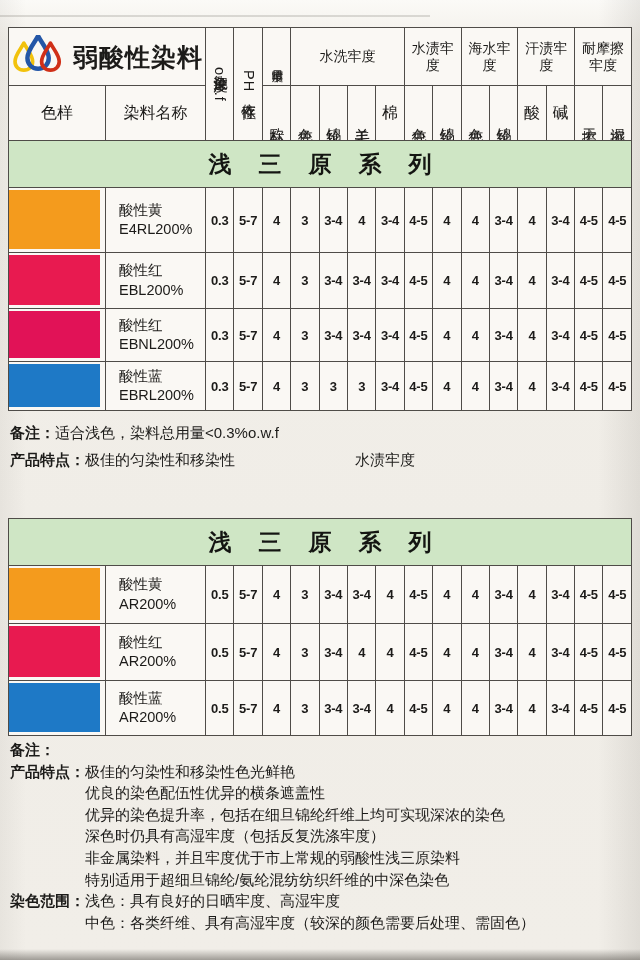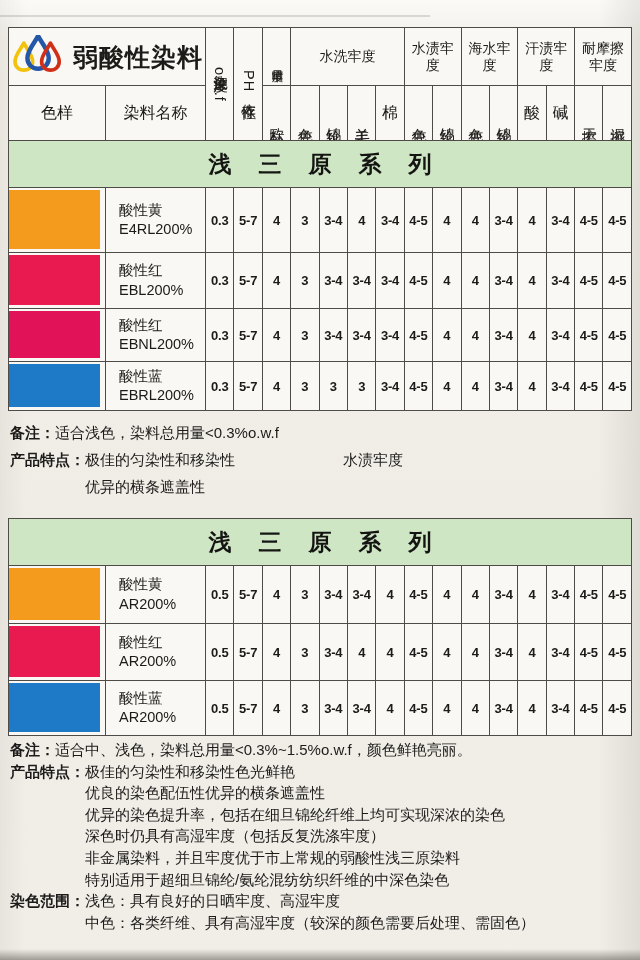--- a/index.html
+++ b/index.html
@@ -31,21 +31,21 @@
   tr.r1a td{height:64px;} tr.r1b td{height:55px;} tr.r1c td{height:52px;} tr.r1d td{height:48px;}
   tr.r2a td{height:57px;} tr.r2b td{height:56px;} tr.r2c td{height:54px;}
   .logo-cell .wrap{display:flex;align-items:center;justify-content:center;gap:7px;}
   .brand-title{font-size:25px;font-weight:bold;letter-spacing:1px;white-space:nowrap;}
 
   .notes{position:absolute;left:10px;width:625px;font-size:15px;}
   #notes1{top:419px;line-height:1.8;}
   #notes2{top:739px;line-height:1.44;}
   .nline{display:flex;align-items:flex-start;}
   .nlabel{font-weight:bold;flex-shrink:0;white-space:nowrap;}
-  .feat-grid{display:grid;grid-template-columns:258px auto;}
+  .feat-grid{display:grid;grid-template-columns:258px auto;gap:12px;}
   .stack span{display:block;}
 </style>
 </head>
 <body>
 
 <div class="page">
   <div class="top-line"></div>
 
   <table class="dye" id="t1">
     <colgroup>
@@ -199,21 +199,20 @@
   <div class="notes" id="notes1">
     <div class="nline">
       <span class="nlabel">备注：</span>
       <span>适合浅色，染料总用量&lt;0.3%o.w.f</span>
     </div>
     <div class="nline">
       <span class="nlabel">产品特点：</span>
       <div class="feat-grid">
         <span>极佳的匀染性和移染性</span>
         <span>水渍牢度</span>
-        <span>优异的横条遮盖性</span>
       </div>
     </div>
   </div>
 
   <table class="dye" id="t2">
     <colgroup>
         <col style="width:97px">
         <col style="width:100px">
         <col span="15">
       </colgroup>
@@ -292,21 +291,20 @@
       <td class="val">3-4</td>
       <td class="val">4-5</td>
       <td class="val">4-5</td>
     </tr>
   </tbody>
     </table>
 
   <div class="notes" id="notes2">
     <div class="nline">
       <span class="nlabel">备注：</span>
-      <span>适合中、浅色，染料总用量&lt;0.3%~1.5%o.w.f，颜色鲜艳亮丽。</span>
     </div>
     <div class="nline">
       <span class="nlabel">产品特点：</span>
       <div class="stack">
         <span>极佳的匀染性和移染性色光鲜艳</span>
         <span>优良的染色配伍性优异的横条遮盖性</span>
         <span>优异的染色提升率，包括在细旦锦纶纤维上均可实现深浓的染色</span>
         <span>深色时仍具有高湿牢度（包括反复洗涤牢度）</span>
         <span>非金属染料，并且牢度优于市上常规的弱酸性浅三原染料</span>
         <span>特别适用于超细旦锦纶/氨纶混纺纺织纤维的中深色染色</span>

